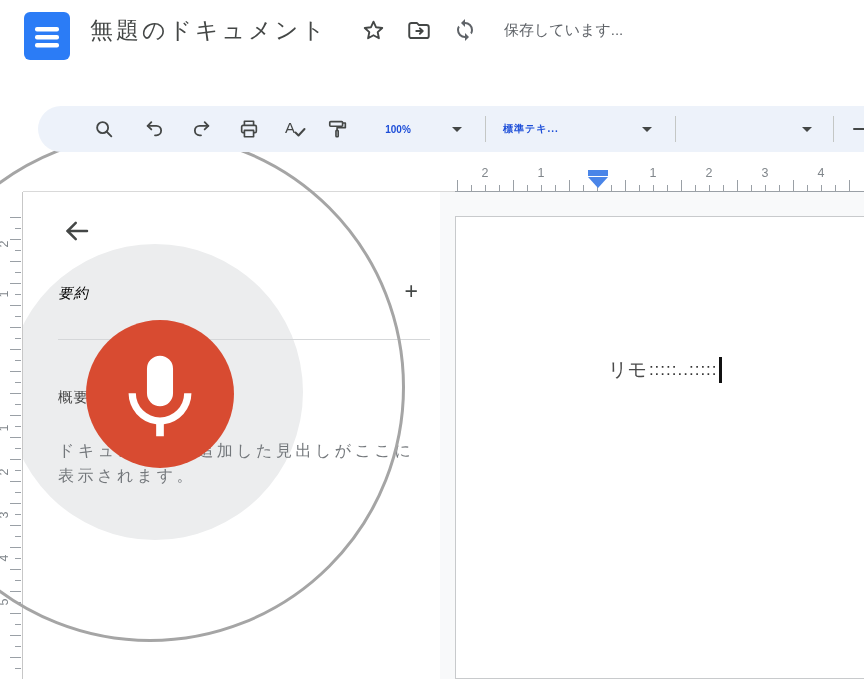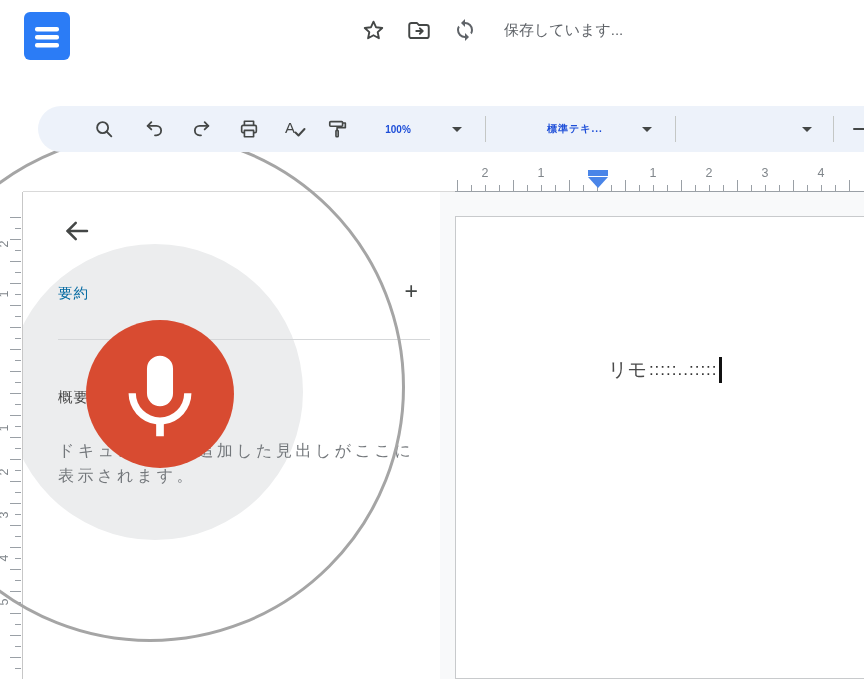--- a/index.html
+++ b/index.html
@@ -45,21 +45,21 @@
   .docarea{position:absolute;left:23px;top:192px;width:841px;height:487px;background:#f8f9fa;z-index:1;}
   .sidebar-panel{position:absolute;left:0;top:0;width:417px;height:487px;background:#fff;}
   .page{position:absolute;left:432px;top:24px;width:432px;height:463px;background:#fff;border:1px solid #c8cacc;box-sizing:border-box;}
   .doc-line{position:absolute;left:152px;top:140px;font-size:19px;color:#4a4a4a;display:flex;align-items:center;}
   .ime-dots{color:#333;letter-spacing:1px;margin-left:2px;font-size:17px;}
   .cursor{width:3px;height:26px;background:#111;margin-left:1px;}
   
   .back-btn{position:absolute;left:39px;top:24px;width:30px;height:30px;}
   .lens{position:absolute;left:-16px;top:52px;width:296px;height:296px;border-radius:50%;background:#ecedee;}
   .summary-row{position:absolute;left:35px;top:92px;width:360px;display:flex;align-items:center;}
-  .summary-label{font-size:14.5px;letter-spacing:1px;color:#0369a1;}
+  .summary-label{font-size:14.5px;letter-spacing:1px;color:#000000;font-style:italic;}
   .add-btn{position:absolute;right:0;top:-4px;font-size:23px;color:#444746;line-height:1;}
   .sb-divider{position:absolute;left:35px;top:147px;width:372px;height:1px;background:#d5d7d9;}
   .outline-label{position:absolute;left:35px;top:196px;font-size:14.5px;letter-spacing:1px;color:#464646;}
   .hint-text{position:absolute;left:35px;top:246px;width:372px;font-size:16px;letter-spacing:3.5px;line-height:25px;color:#73777b;}
   .mic-btn{position:absolute;left:63px;top:128px;width:148px;height:148px;border-radius:50%;
     background:var(--mic-red,#d84b31);display:flex;align-items:center;justify-content:center;}
   
   .ring{position:absolute;left:-105px;top:132px;width:510px;height:510px;border-radius:50%;
     border:3.5px solid #a5a5a5;box-sizing:border-box;z-index:20;pointer-events:none;}
   svg{display:block;}
@@ -244,21 +244,21 @@
     </svg>
   </div>
   <div class="tb" style="left:330px;width:60px;">
     <span class="tb-text">100%</span>
   </div>
   <div class="tb" style="left:412px;width:14px;">
       <span class="caret"></span>
     </div>
   <div class="tb-divider" style="left:447px;"></div>
   <div class="tb" style="left:465px;width:110px;justify-content:flex-start;">
-    <span class="tb-text" style="letter-spacing:1px;margin-left:44px;">標準テキ...</span>
+    <span class="tb-text" style="letter-spacing:1px;">標準テキ...</span>
   </div>
   <div class="tb" style="left:602px;width:14px;">
       <span class="caret"></span>
     </div>
   <div class="tb-divider" style="left:637px;"></div>
   <div class="tb" style="left:762px;width:14px;">
       <span class="caret"></span>
     </div>
   <div class="tb-divider" style="left:795px;"></div>
   <div class="tb" style="left:808px;width:28px;">
@@ -271,20 +271,23 @@
 
 <div class="header">
   <div class="logo">
     <svg width="46" height="48" viewBox="0 0 46 48">
       <rect x="0" y="0" width="46" height="48" rx="6" fill="#2b7cf6"></rect>
       <rect x="11" y="15" width="24" height="4.5" rx="2" fill="#fff"></rect>
       <rect x="11" y="23" width="24" height="4.5" rx="2" fill="#fff"></rect>
       <rect x="11" y="31" width="24" height="4.5" rx="2" fill="#fff"></rect>
     </svg>
   </div>
+  <div class="title-row">
+    <span class="doc-title">無題のドキュメント</span>
+  </div>
   <div class="title-icons">
     <span class="hicon">
       <svg width="25" height="25" viewBox="0 0 24 24" fill="none" stroke="#444746" stroke-width="1.8" stroke-linejoin="round">
         <path d="M12 3.5l2.5 5.4 5.9.7-4.4 4 1.2 5.8L12 16.6l-5.2 2.8 1.2-5.8-4.4-4 5.9-.7z"></path>
       </svg>
     </span>
     <span class="hicon">
       <svg width="27" height="27" viewBox="0 0 24 24" fill="none" stroke="#444746" stroke-width="1.8" stroke-linejoin="round">
         <path d="M3 7a2 2 0 0 1 2-2h5l2 2h7a2 2 0 0 1 2 2v8a2 2 0 0 1-2 2H5a2 2 0 0 1-2-2z"></path>
         <path d="M9.5 12.5h5.5" stroke-linecap="round"></path>

